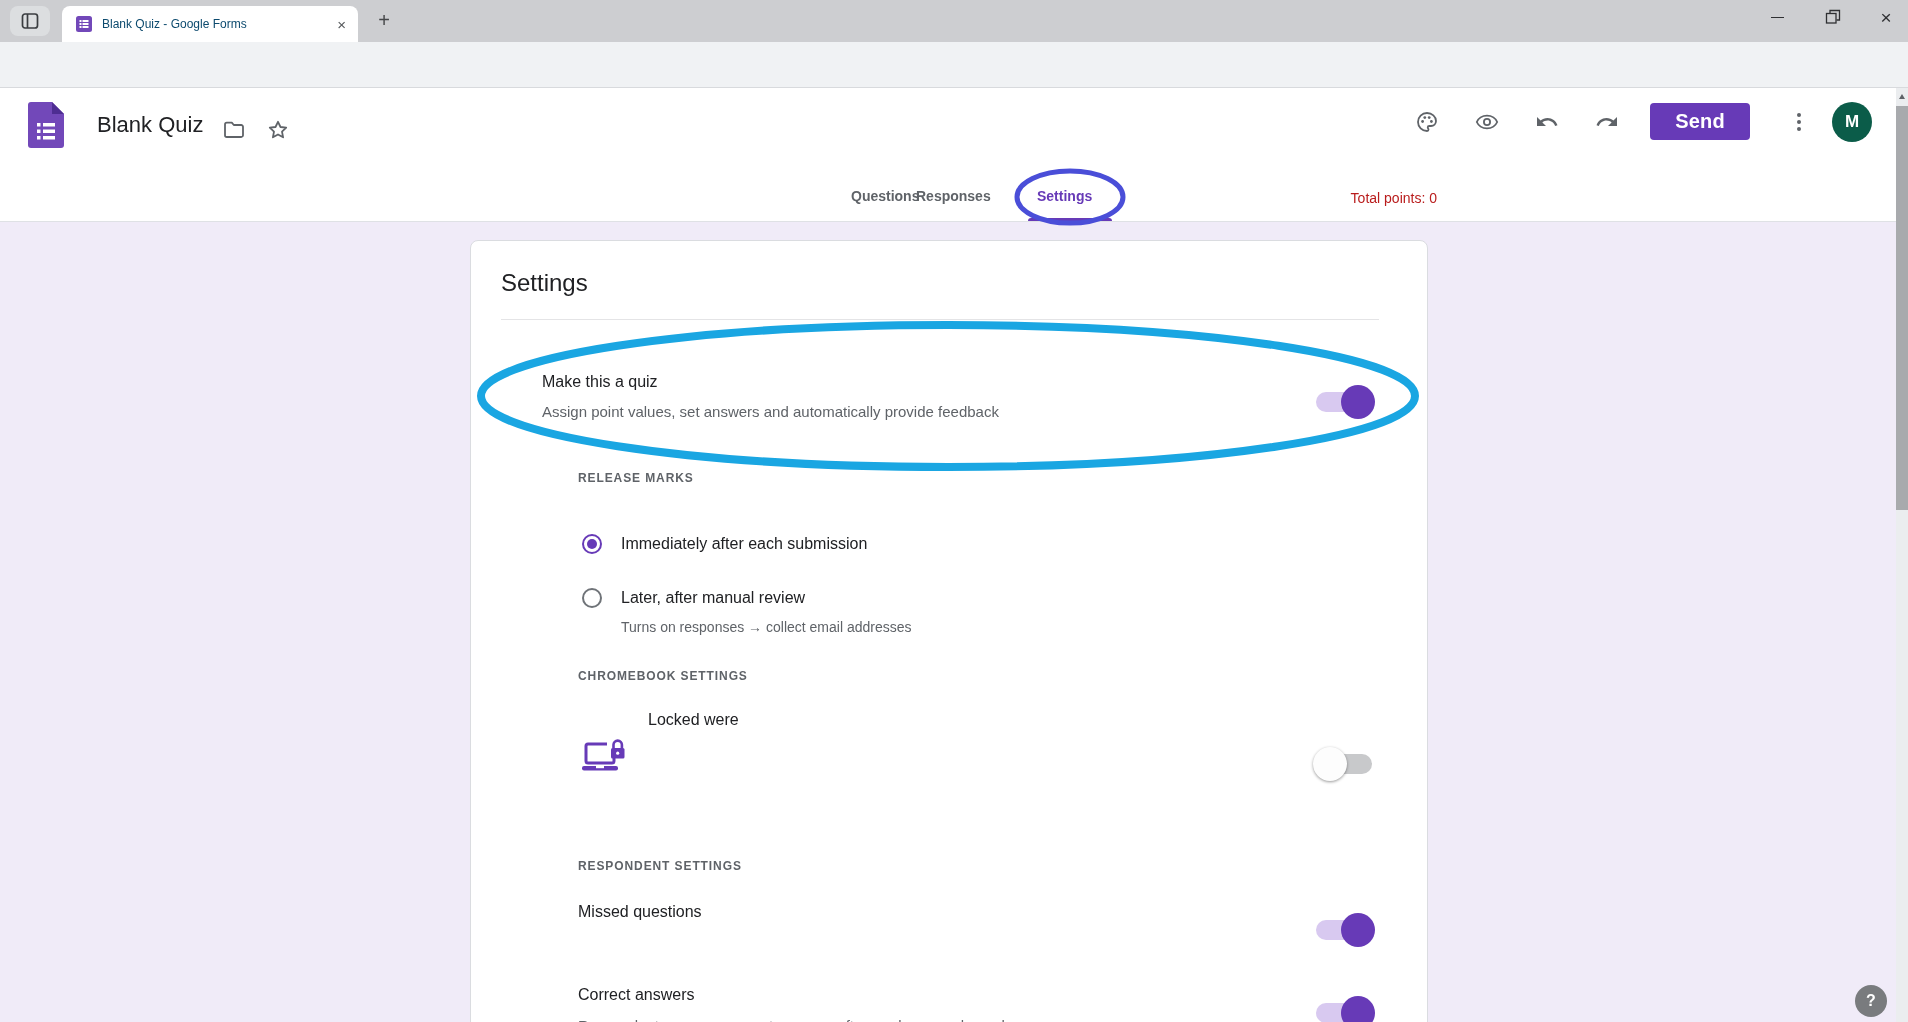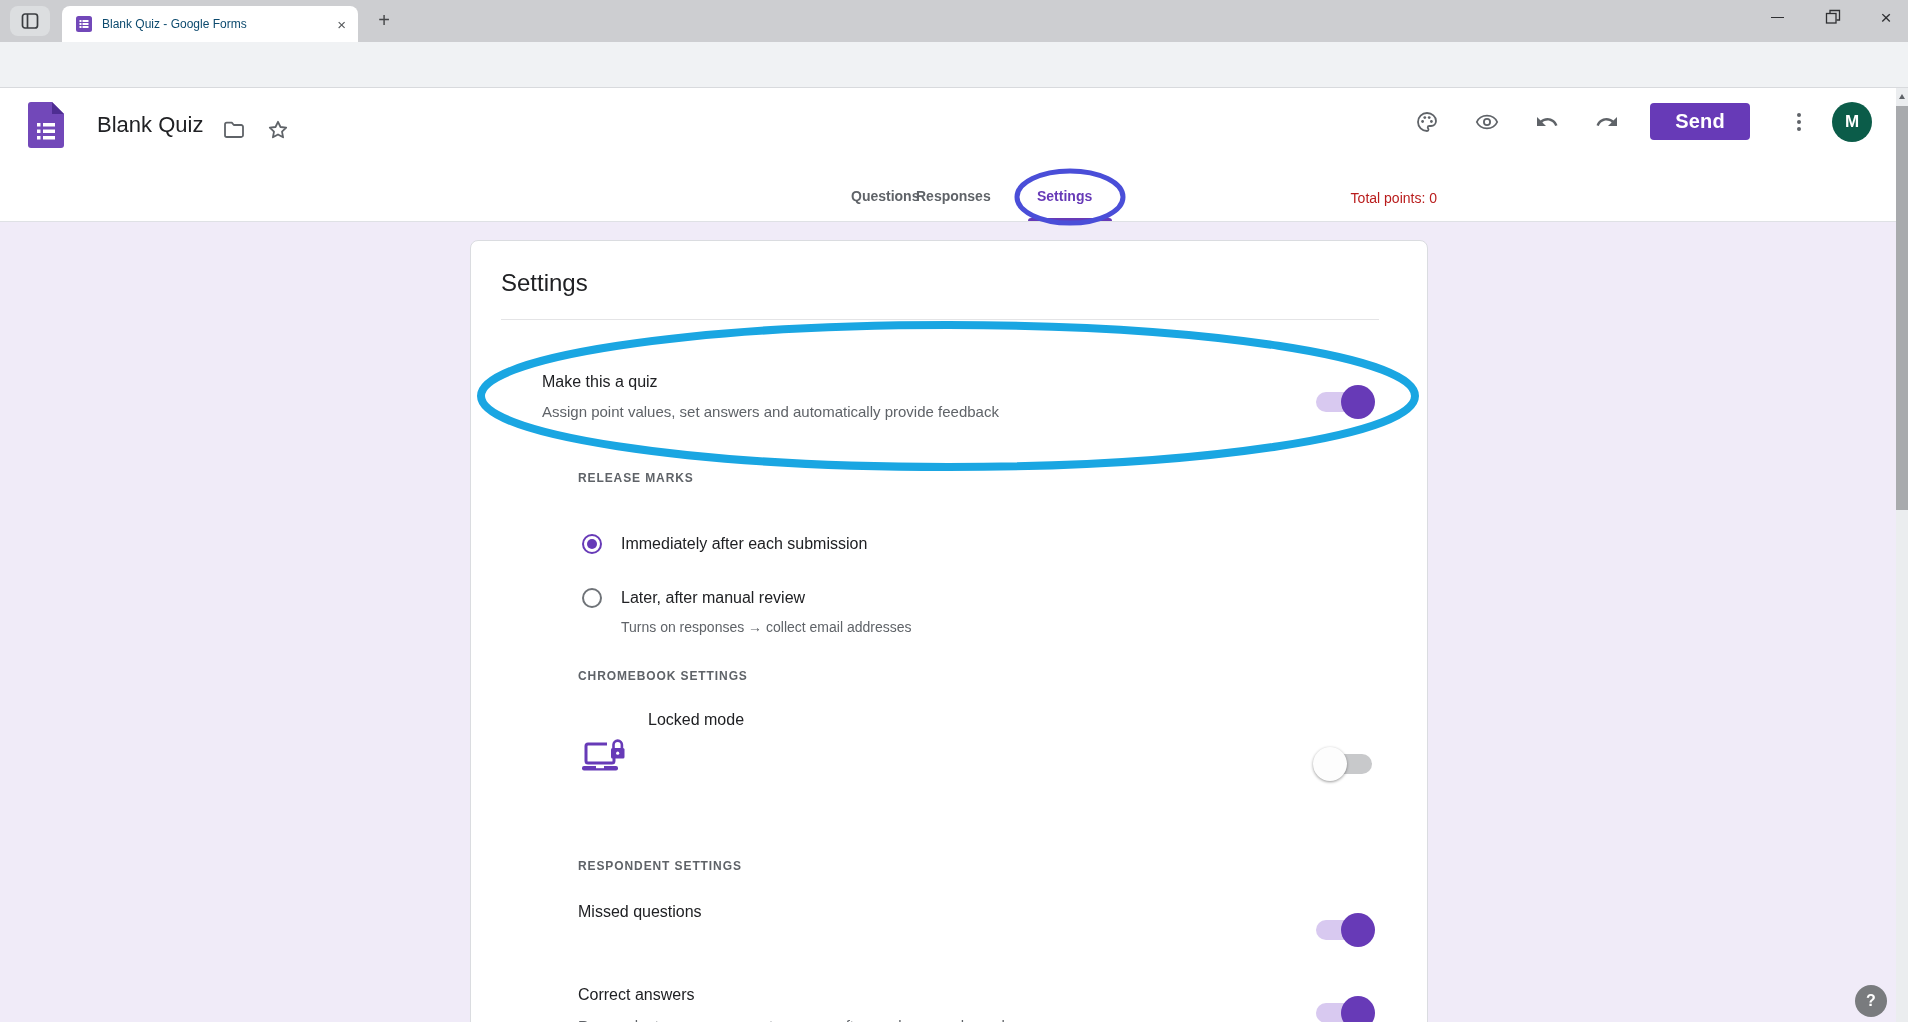--- a/index.html
+++ b/index.html
@@ -277,21 +277,21 @@
       <div class="sechead" style="left:107px;top:428px">CHROMEBOOK SETTINGS</div>
       <svg class="abs" style="left:111px;top:495px" width="46" height="42" viewBox="0 0 46 42">
         <rect x="4" y="8" width="28" height="19" rx="2" fill="none" stroke="#673ab7" stroke-width="3"></rect>
         <rect x="0" y="30" width="36" height="4.5" rx="2" fill="#673ab7"></rect>
         <rect x="14" y="30" width="8" height="2.2" fill="#fff"></rect>
         <rect x="25" y="1" width="21" height="21" fill="#fff"></rect>
         <path d="M31.5 12V8.8a4.2 4.2 0 0 1 8.4 0V12" fill="none" stroke="#673ab7" stroke-width="2.6"></path>
         <rect x="29" y="12" width="13.5" height="10.5" rx="1.5" fill="#673ab7"></rect>
         <circle cx="35.7" cy="17.2" r="1.6" fill="#fff"></circle>
       </svg>
-      <div class="rowtitle" style="left:177px;top:470px">Locked mode</div>
+      <div class="rowtitle" style="left:177px;top:470px">Locked were</div>
       <div class="toggle off" style="left:845px;top:513px">
         <span class="knob"></span>
       </div>
 
       <div class="sechead" style="left:107px;top:618px">RESPONDENT SETTINGS</div>
       <div class="rowtitle" style="left:107px;top:662px">Missed questions</div>
       <div class="toggle on" style="left:845px;top:679px">
         <span class="knob"></span>
       </div>
 

